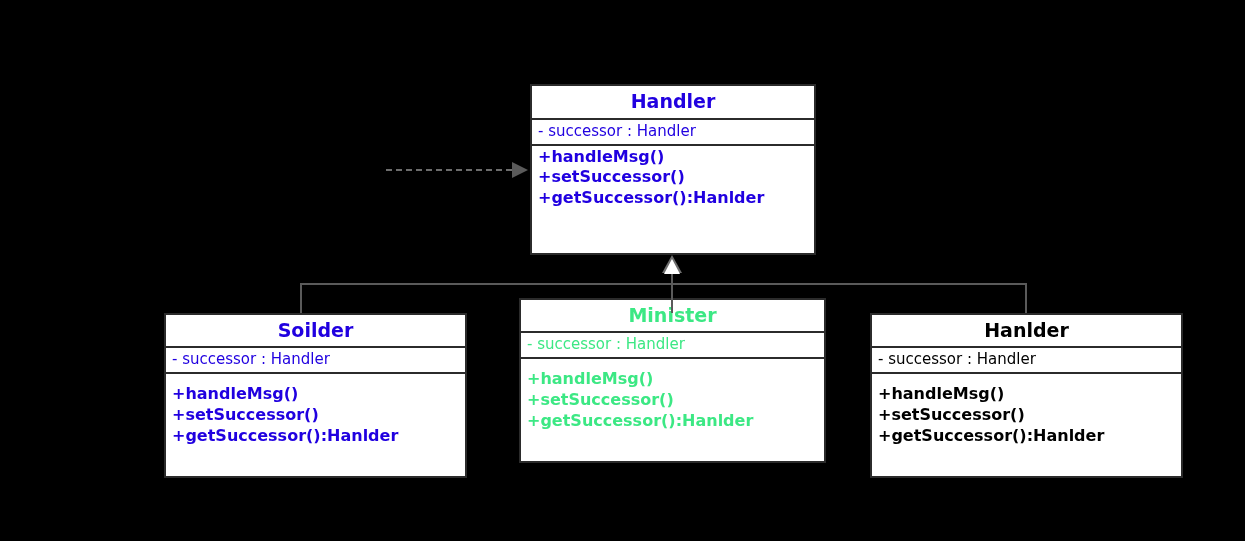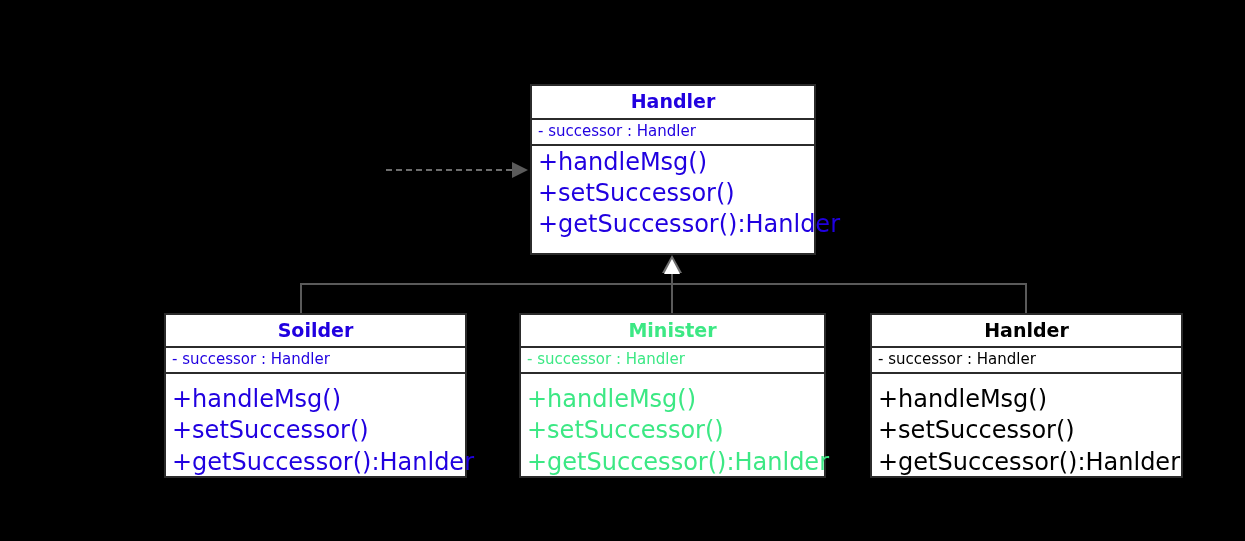--- a/index.html
+++ b/index.html
@@ -40,23 +40,24 @@
   }
   .uml-attrs {
     padding: 3px 10px 4px 6px;
     box-sizing: border-box;
     font-size: 15px;
     line-height: 1.12;
   }
   .uml-ops {
     padding: 5px 6px 6px 6px;
     box-sizing: border-box;
-    font-size: 24px;
+    font-size: 16px;
     line-height: 1.26;
     flex: 1 1 auto;
+    font-weight: bold;
   }
   .uml-ops div, .uml-attrs div { white-space: normal; }
 
   
   .c-blue  { color: #2000e0; }
   .c-green { color: #3ce884; }
   .c-black { color: #000000; }
   .c-red   { color: #ff3b30; }
 
   
@@ -66,21 +67,21 @@
   #box-general .uml-title { font-size: 20px; padding-top: 5px; padding-bottom: 4px; }
   #box-general .row-empty { height: 30px; }
 
   #box-handler {
     left: 530px; top: 84px; width: 286px; height: 171px;
   }
   #box-handler .uml-title { padding: 6px 4px 7px; }
   #box-handler .uml-ops { padding-top: 1px; line-height: 1.29; }
 
   #box-soilder  { left: 164px; top: 313px; width: 303px; height: 165px; }
-  #box-minister { left: 519px; top: 313px; width: 307px; height: 165px; }
+  #box-minister { left: 519px; top: 298px; width: 307px; height: 165px; }
   #box-emperor  { left: 870px; top: 313px; width: 313px; height: 165px; }
   .sub .uml-title { padding: 6px 4px 6px; }
   .sub .uml-ops { padding-top: 10px; line-height: 1.31; }
 
   
   .conn {
     position: absolute;
     background: #5a5a5a;
   }
   .conn-solid-h { height: 2px; }

